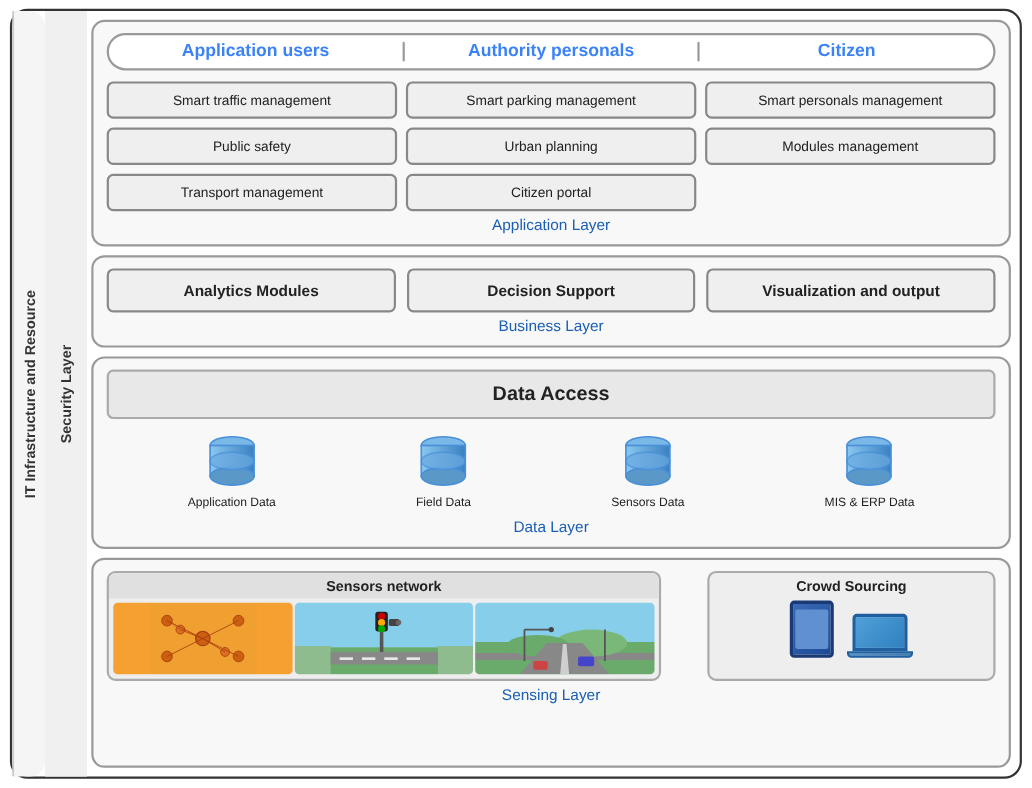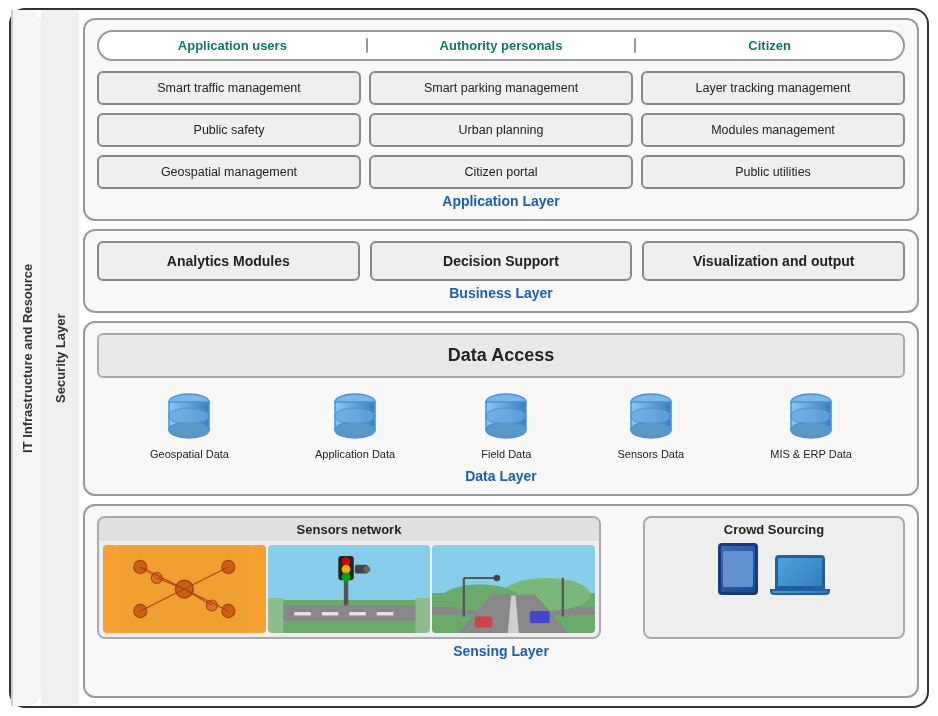--- a/index.html
+++ b/index.html
@@ -70,21 +70,21 @@
     .layer-box {
       border: 2px solid #999;
       border-radius: 12px;
       background: #f8f8f8;
       padding: 10px 12px;
       position: relative;
     }
 
     .layer-title {
       text-align: center;
-      font-weight: bold;
+      font-weight: normal;
       color: #1a5fb4;
       font-size: 14px;
       margin-top: 4px;
     }
 
     
     .app-layer {
       flex: 0 0 auto;
     }
 
@@ -95,23 +95,23 @@
       gap: 10px;
       margin-bottom: 10px;
       border: 2px solid #999;
       border-radius: 20px;
       padding: 6px 10px;
       background: #fff;
       justify-content: space-around;
     }
 
     .user-box {
-      font-size: 13px;
+      font-size: 16px;
       font-weight: bold;
-      color: #0f766e;
+      color: #3b82f6;
       text-align: center;
       flex: 1;
     }
 
     .user-divider {
       width: 2px;
       background: #999;
       border-radius: 1px;
     }
 
@@ -197,21 +197,21 @@
     
     .sensing-layer {
       flex: 1;
       min-height: 0;
     }
 
     .sensing-content {
       display: flex;
       flex-direction: row;
       gap: 10px;
-      height: 123px;
+      height: 100px;
     }
 
     .sensors-box {
       flex: 2;
       border: 2px solid #aaa;
       border-radius: 8px;
       background: #eee;
       overflow: hidden;
       display: flex;
       flex-direction: column;
@@ -343,61 +343,45 @@
         <div class="user-box">Application users</div>
         <div class="user-divider"></div>
         <div class="user-box">Authority personals</div>
         <div class="user-divider"></div>
         <div class="user-box">Citizen</div>
       </div>
 
       <div class="app-grid">
         <div class="app-cell">Smart traffic management</div>
         <div class="app-cell">Smart parking management</div>
-        <div class="app-cell">Layer tracking management</div>
+        <div class="app-cell">Smart personals management</div>
         <div class="app-cell">Public safety</div>
         <div class="app-cell">Urban planning</div>
         <div class="app-cell">Modules management</div>
-        <div class="app-cell">Geospatial management</div>
+        <div class="app-cell">Transport management</div>
         <div class="app-cell">Citizen portal</div>
-        <div class="app-cell">Public utilities</div>
       </div>
 
       <div class="layer-title">Application Layer</div>
     </div>
 
     <div class="layer-box business-layer">
       <div class="business-grid">
         <div class="business-cell">Analytics Modules</div>
         <div class="business-cell">Decision Support</div>
         <div class="business-cell">Visualization and output</div>
       </div>
       <div class="layer-title">Business Layer</div>
     </div>
 
     <div class="layer-box data-layer">
       <div class="data-access-box">Data Access</div>
 
       <div class="data-icons-row">
 
-        <div class="data-icon-item">
-          <svg width="48" height="52" viewBox="0 0 48 52">
-            <ellipse cx="24" cy="10" rx="20" ry="8" fill="#7ab8e8" stroke="#4a90d9" stroke-width="1.5"></ellipse>
-            <rect x="4" y="10" width="40" height="28" fill="url(#dbgrad1)" stroke="#4a90d9" stroke-width="1.5"></rect>
-            <ellipse cx="24" cy="38" rx="20" ry="8" fill="#5a98c8" stroke="#4a90d9" stroke-width="1.5"></ellipse>
-            <ellipse cx="24" cy="24" rx="20" ry="8" fill="#6aaae0" stroke="#4a90d9" stroke-width="1.5" opacity="0.7"></ellipse>
-            <defs>
-              <linearGradient id="dbgrad1" x1="0%" y1="0%" x2="100%" y2="0%">
-                <stop offset="0%" style="stop-color:#8ac8f0"></stop>
-                <stop offset="100%" style="stop-color:#3a80c0"></stop>
-              </linearGradient>
-            </defs>
-          </svg>
-          <div class="data-icon-label">Geospatial Data</div>
-        </div>
 
         <div class="data-icon-item">
           <svg width="48" height="52" viewBox="0 0 48 52">
             <ellipse cx="24" cy="10" rx="20" ry="8" fill="#7ab8e8" stroke="#4a90d9" stroke-width="1.5"></ellipse>
             <rect x="4" y="10" width="40" height="28" fill="url(#dbgrad2)" stroke="#4a90d9" stroke-width="1.5"></rect>
             <ellipse cx="24" cy="38" rx="20" ry="8" fill="#5a98c8" stroke="#4a90d9" stroke-width="1.5"></ellipse>
             <ellipse cx="24" cy="24" rx="20" ry="8" fill="#6aaae0" stroke="#4a90d9" stroke-width="1.5" opacity="0.7"></ellipse>
             <defs>
               <linearGradient id="dbgrad2" x1="0%" y1="0%" x2="100%" y2="0%">
                 <stop offset="0%" style="stop-color:#8ac8f0"></stop>

